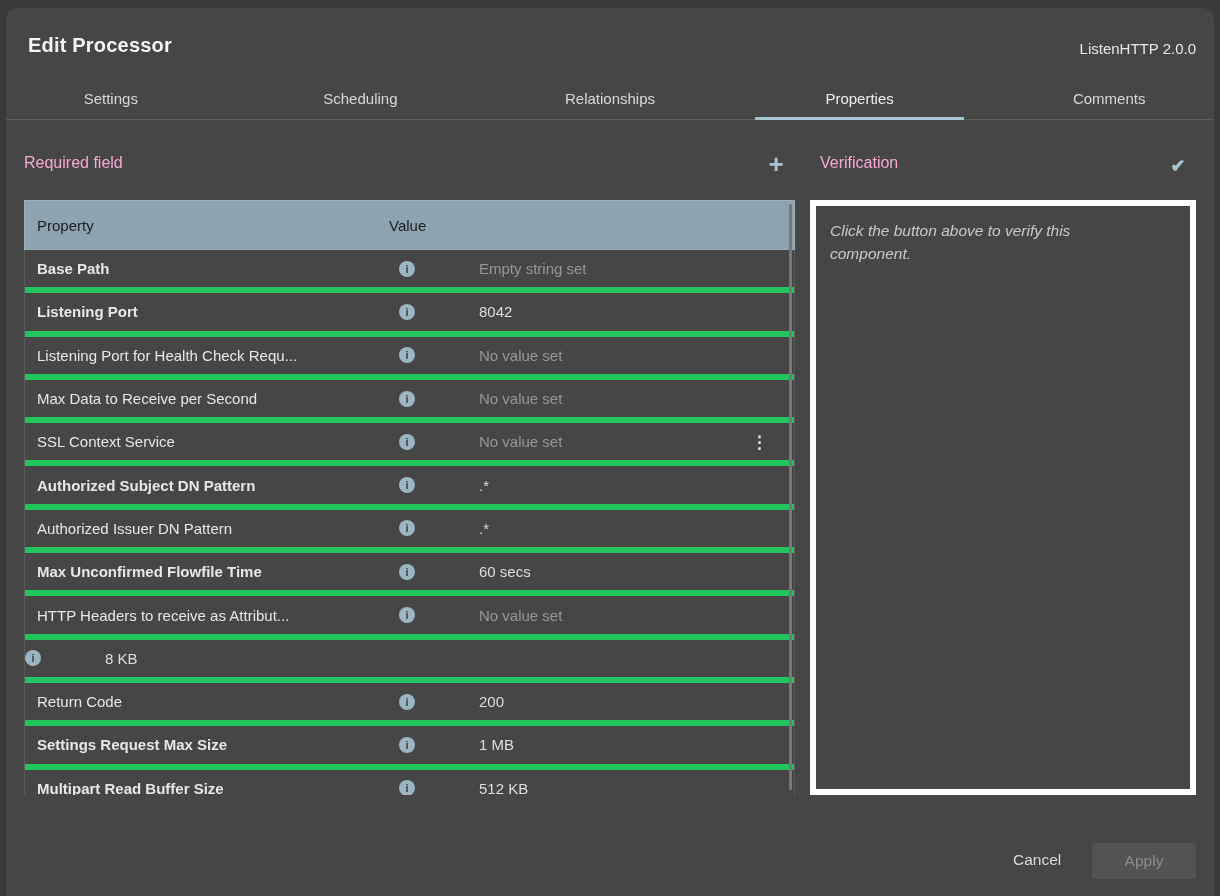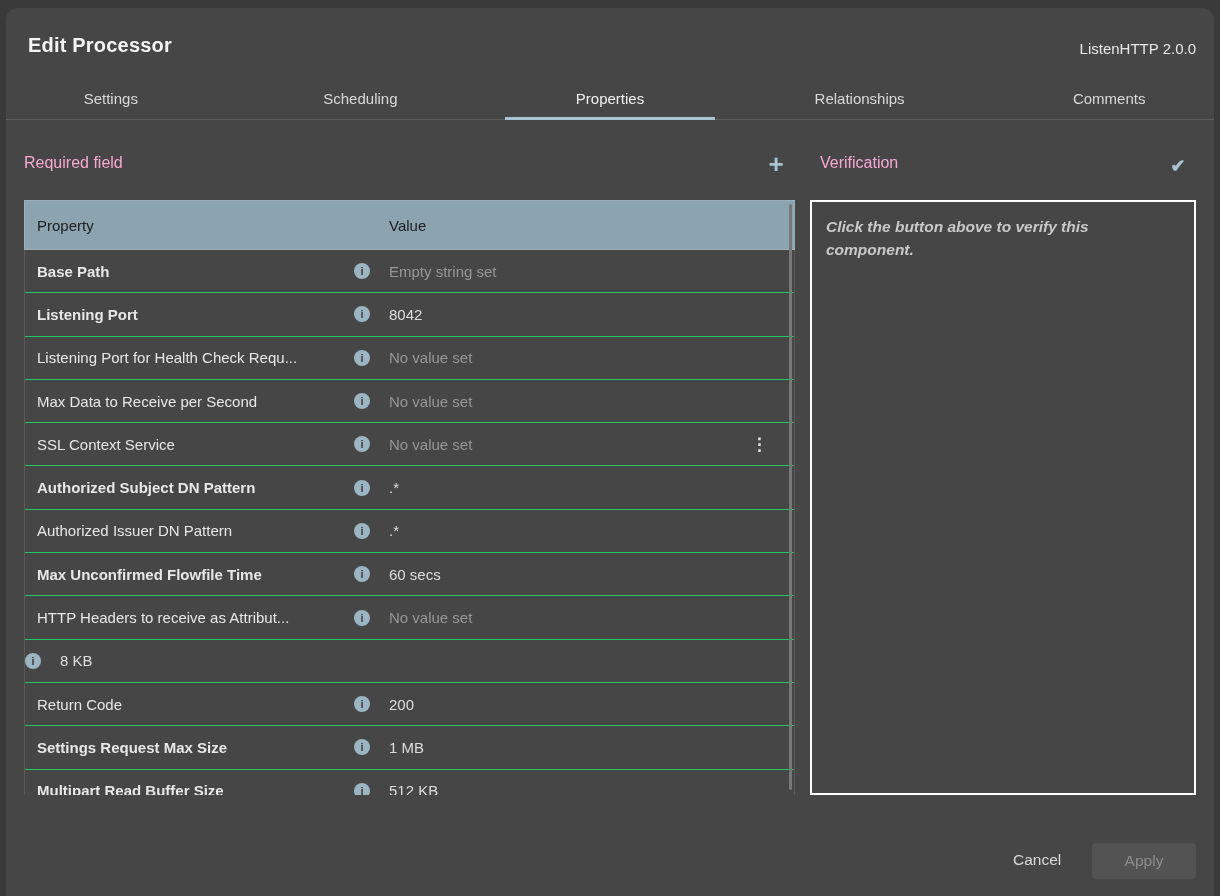--- a/index.html
+++ b/index.html
@@ -55,22 +55,23 @@
   .thead {
     position:relative; height:50px; background:#8ca3b0;
     border:1px solid #9cafbb; color:#1d1d1d; font-size:15px;
   }
   .thead span { position:absolute; top:50%; transform:translateY(-50%); }
   .th-prop { left:12px; }
   .th-value { left:364px; }
   .rows { border-left:1px solid #5a5a5a; border-right:1px solid #5a5a5a; }
   .row {
     height:43.3px; display:flex; align-items:center;
-    border-bottom:1px solid #22c55e; position:relative; background:#464646;
+    border-bottom:6px solid #22c55e; position:relative; background:#464646;
     cursor:pointer;
+    gap:45px;
   }
   .pname {
     margin-left:12px; width:317px; white-space:nowrap; overflow:hidden;
     font-size:15px; color:#e7e7e7; flex-shrink:0;
   }
   .pname.bold { font-weight:700; }
   .info {
     width:16px; height:16px; border-radius:50%; background:#9bb5c2;
     color:#414141; font-size:11px; font-weight:700;
     display:flex; align-items:center; justify-content:center; flex-shrink:0;
@@ -82,22 +83,21 @@
     position:absolute; right:26px; top:50%; transform:translateY(-50%);
     color:#e3e3e3; font-size:17px; font-weight:700; cursor:pointer;
   }
   .scroll-thumb {
     position:absolute; right:3px; top:4px; width:3px; height:586px;
     background:#787878; border-radius:2px; cursor:grab;
   }
   
   .verify-panel {
     position:absolute; left:804px; top:192px; width:386px; height:595px;
-    border:2px solid #ffffff;
-    font-weight:bold;
+    border:6px solid #ffffff;
   }
   .hint {
     margin:13px 14px; max-width:300px;
     font-style:italic; font-size:15.5px; line-height:1.5; color:#c9c9c9;
   }
   
   .btn-cancel {
     position:absolute; left:1007px; top:843px;
     font-size:15.5px; color:#dadada; cursor:pointer;
   }
@@ -115,25 +115,25 @@
   <div class="title">Edit Processor</div>
   <div class="version">ListenHTTP 2.0.0</div>
 
   <div class="tabbar">
     <div class="tab">
         <span>Settings</span>
       </div>
     <div class="tab">
         <span>Scheduling</span>
       </div>
+    <div class="tab">
+        <span>Relationships</span>
+      </div>
     <div class="tab active">
         <span>Properties</span>
-      </div>
-    <div class="tab">
-        <span>Relationships</span>
       </div>
     <div class="tab">
         <span>Comments</span>
       </div>
   </div>
 
   <div class="sec-head" style="left:18px; top:146px;">Required field</div>
   <div class="icon-btn" style="left:756px; top:142px;">
     <span class="plus">+</span>
   </div>

